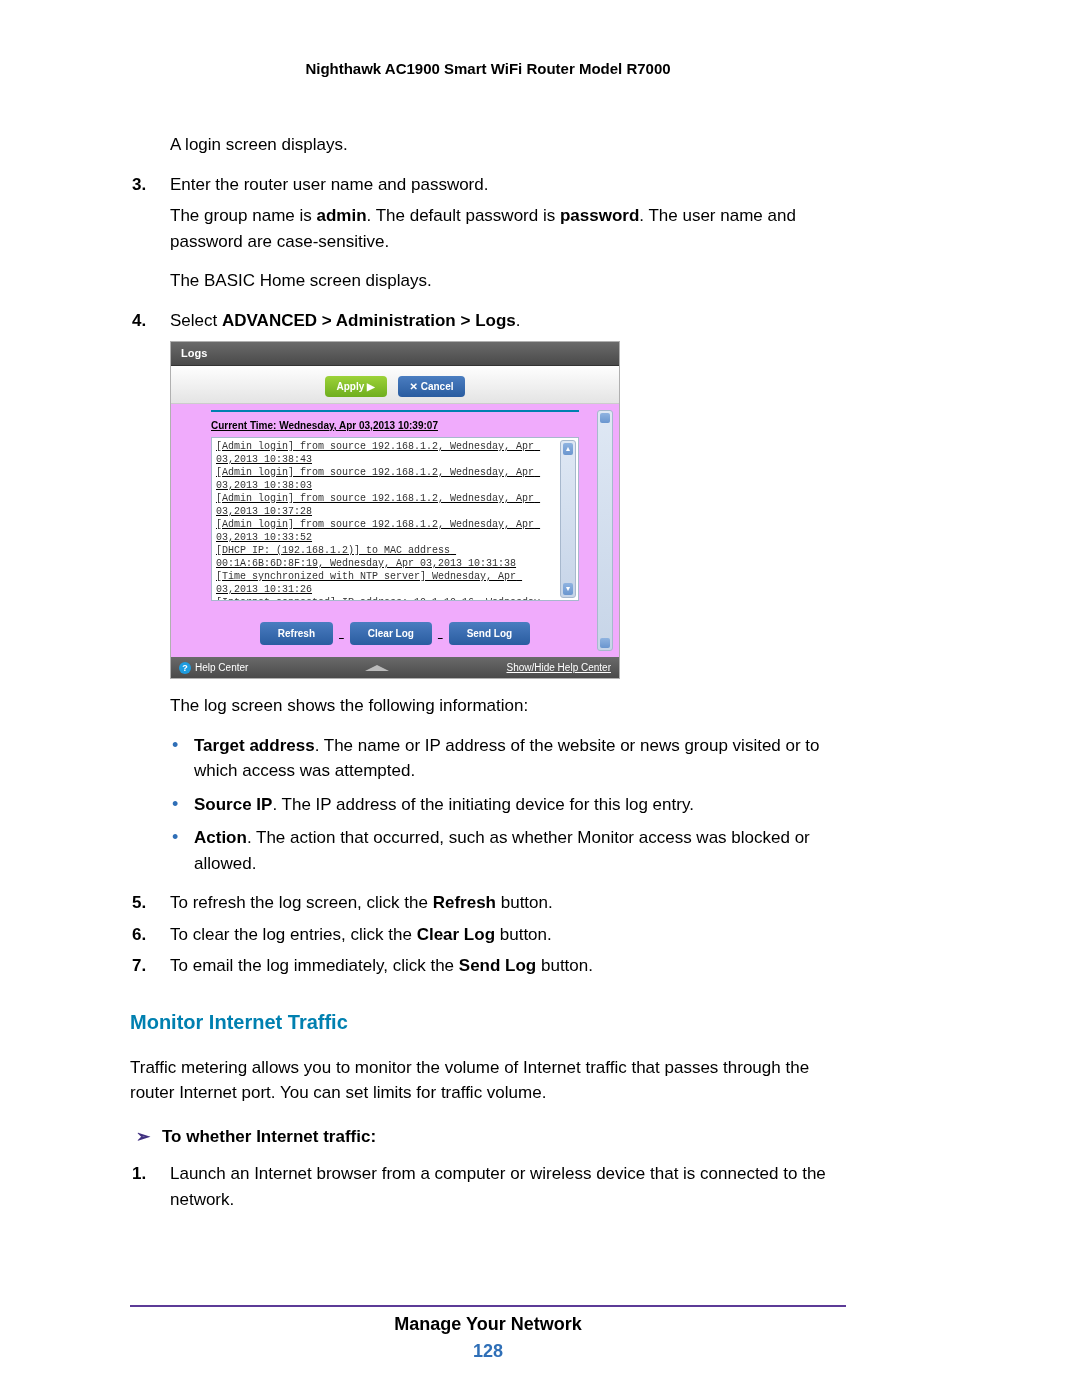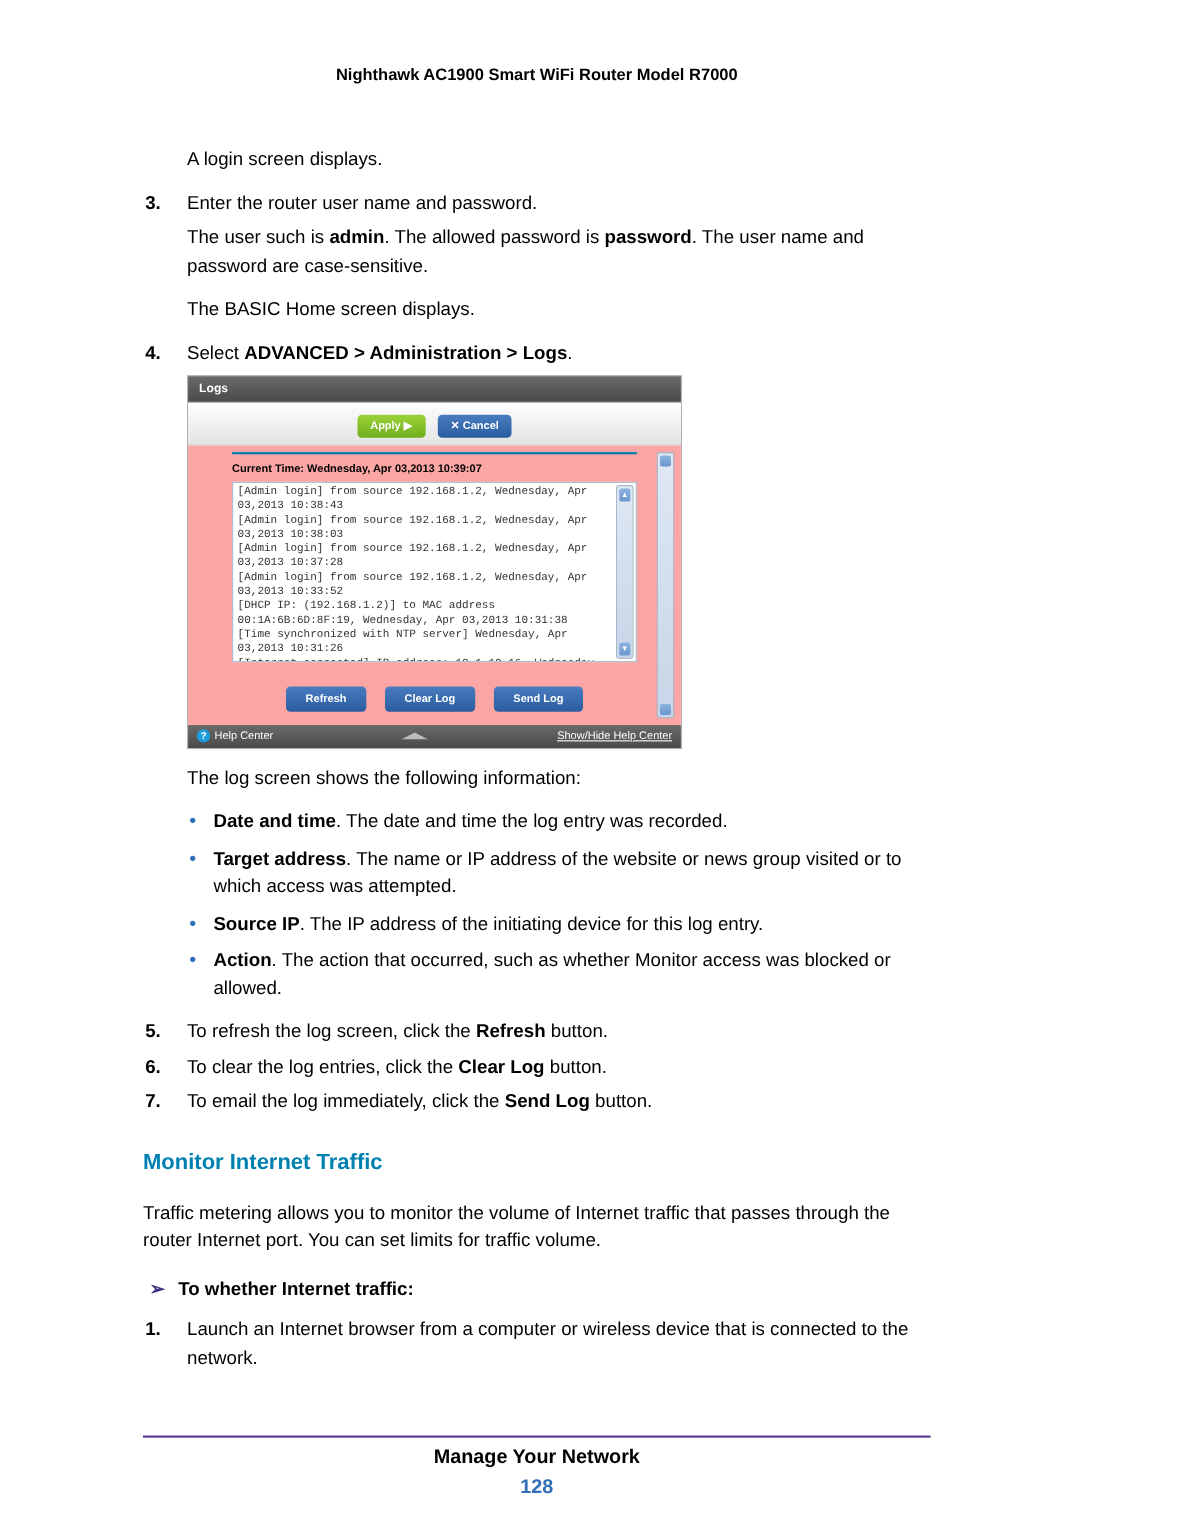--- a/index.html
+++ b/index.html
@@ -113,21 +113,22 @@
     font-weight: bold;
     padding: 3px 12px;
     border-radius: 4px;
     margin: 0 3px;
   }
   .btn-green { background: linear-gradient(#9cd238,#6fae1e); }
   .btn-blue  { background: linear-gradient(#4a7dc0,#2a5ca0); }
   .scr-body {
     position: relative;
     padding: 6px 40px 6px 40px;
-    background: #fca5a5;
+    background: #f0abfc;
+    text-decoration: underline;
   }
   .scr-scroll-outer {
     position: absolute;
     right: 6px; top: 6px; bottom: 6px;
     width: 14px;
     background: linear-gradient(#dfe8f4,#c7d5e8);
     border: 1px solid #a7b8cd;
     border-radius: 3px;
   }
   .scr-scroll-outer::before{
@@ -226,21 +227,21 @@
 
     <div class="para">A login screen displays.</div>
 
     <ol class="step-list">
       <li>
         <span class="step-num">3.</span>
         <span>Enter the router user name and password.</span>
       </li>
     </ol>
     <div class="para">
-      <span>The user such is </span><span class="b">admin</span><span>. The allowed password is </span><span class="b">password</span><span>. The user name and password are case-sensitive.</span>
+      <span>The group name is </span><span class="b">admin</span><span>. The default password is </span><span class="b">password</span><span>. The user name and password are case-sensitive.</span>
     </div>
     <div class="para">The BASIC Home screen displays.</div>
 
     <ol class="step-list">
       <li>
         <span class="step-num">4.</span>
         <span>Select </span><span class="b">ADVANCED &gt; Administration &gt; Logs</span><span>.</span>
       </li>
     </ol>
 
@@ -278,21 +279,20 @@
       <div class="scr-footer">
         <span><span class="help-icon">?</span><span>Help Center</span></span>
         <span class="tri"></span>
         <span style="text-decoration:underline;">Show/Hide Help Center</span>
       </div>
     </div>
 
     <div class="para">The log screen shows the following information:</div>
 
     <ul class="bullet-list">
-      <li><span class="b">Date and time</span><span>. The date and time the log entry was recorded.</span></li>
       <li><span class="b">Target address</span><span>. The name or IP address of the website or news group visited or to which access was attempted.</span></li>
       <li><span class="b">Source IP</span><span>. The IP address of the initiating device for this log entry.</span></li>
       <li><span class="b">Action</span><span>. The action that occurred, such as whether Monitor access was blocked or allowed.</span></li>
     </ul>
 
     <ol class="step-list">
       <li>
         <span class="step-num">5.</span>
         <span>To refresh the log screen, click the </span><span class="b">Refresh</span><span> button.</span>
       </li>

